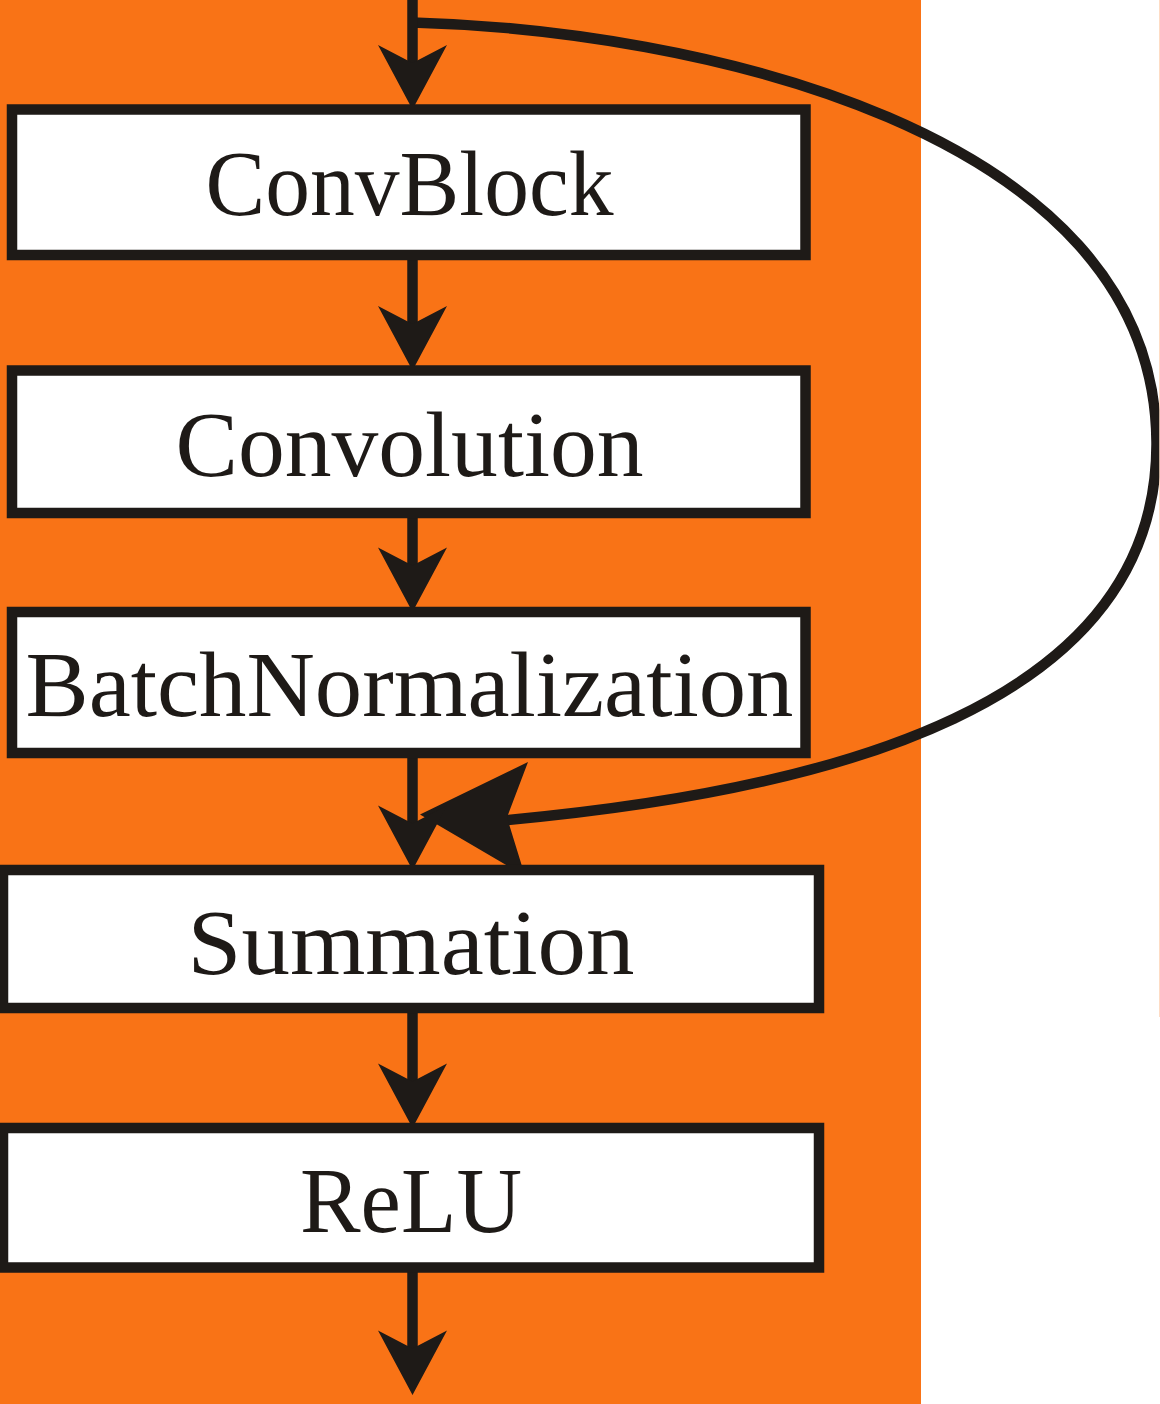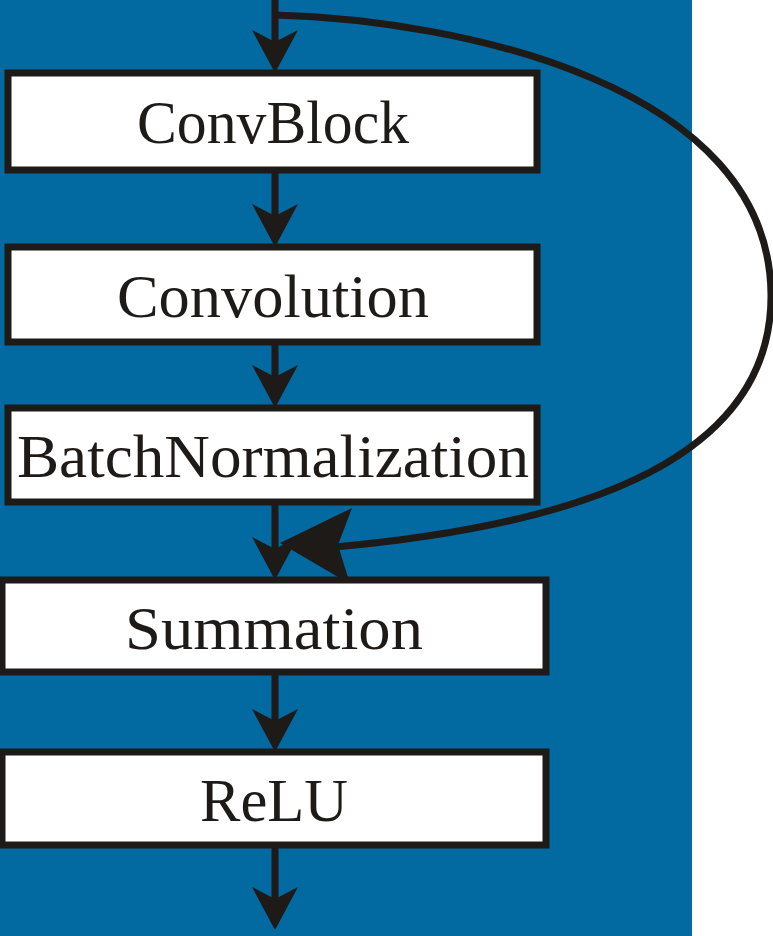--- a/index.html
+++ b/index.html
@@ -1,24 +1,24 @@
 <!DOCTYPE html>
 <html><head>
 <meta charset="utf-8">
 <style>
   html, body {
     margin: 0;
     padding: 0;
     background: #ffffff;
   }
   .canvas {
-    width: 692px;
+    width: 614px;
     height: 936px;
     position: relative;
-    background: #0369a1;
+    background: #f97316;
   }
   svg { display: block; }
   .stroke {
     stroke: #1e1a17;
     stroke-width: 7;
     fill: none;
   }
   .node-box {
     stroke: #1e1a17;
     stroke-width: 7;

